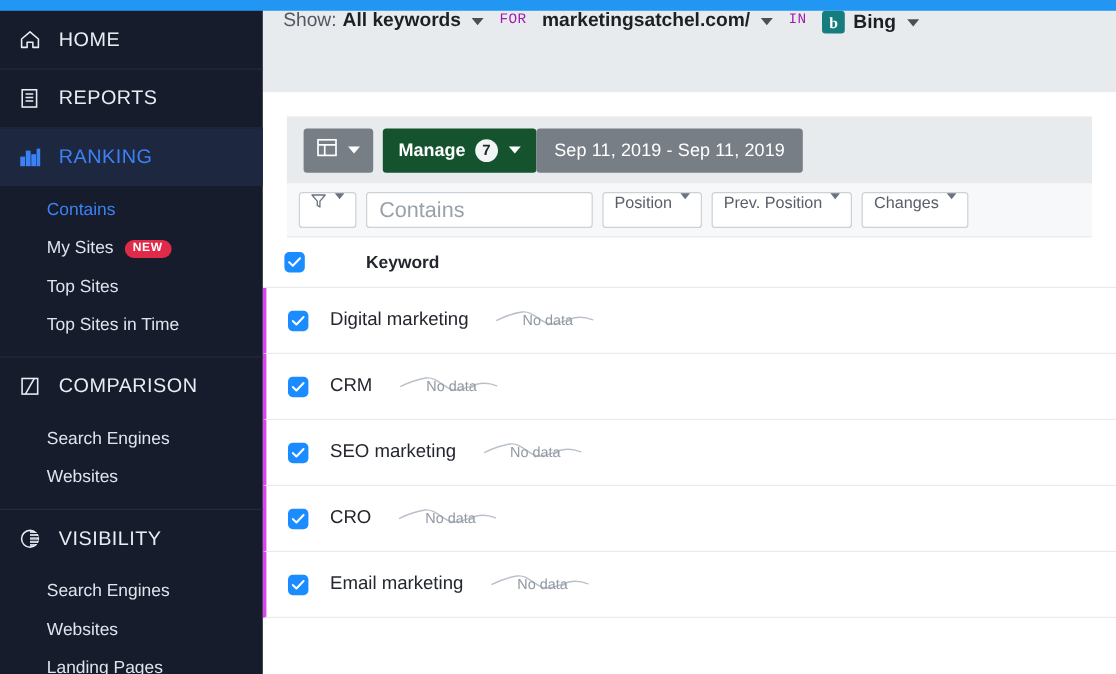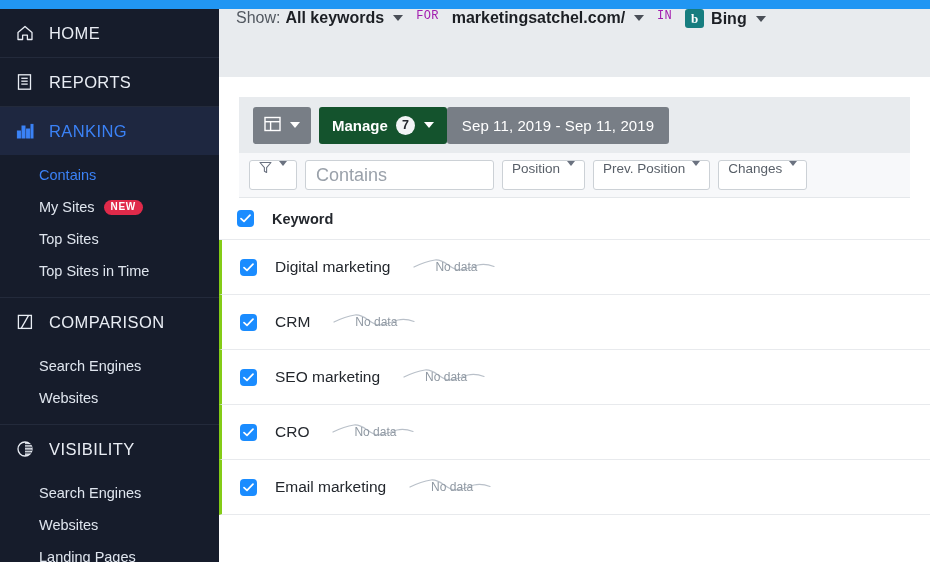--- a/index.html
+++ b/index.html
@@ -200,28 +200,29 @@
   }
 
   
   .table { flex: 1 1 auto; background: #fff; overflow: hidden; }
   .thead-row {
     display: flex; align-items: center;
     height: 42px;
     padding-left: 18px;
     border-bottom: 1px solid #e8eaed;
     background: #fff;
+    gap: 33px;
   }
   .th-keyword { font-size: 14.5px; font-weight: bold; color: #23272d; margin-left: 18px; }
   .trow {
     display: flex; align-items: center;
     height: 55px;
     padding-left: 18px;
     border-bottom: 1px solid #e8eaed;
-    border-left: 3px solid #84cc16;
+    border-left: 3px solid #d946ef;
     background: #fff;
   }
   .cb {
     width: 17px; height: 17px;
     background: #1a8cff;
     border-radius: 4px;
     display: inline-flex; align-items: center; justify-content: center;
     flex: 0 0 17px;
     cursor: pointer;
   }

